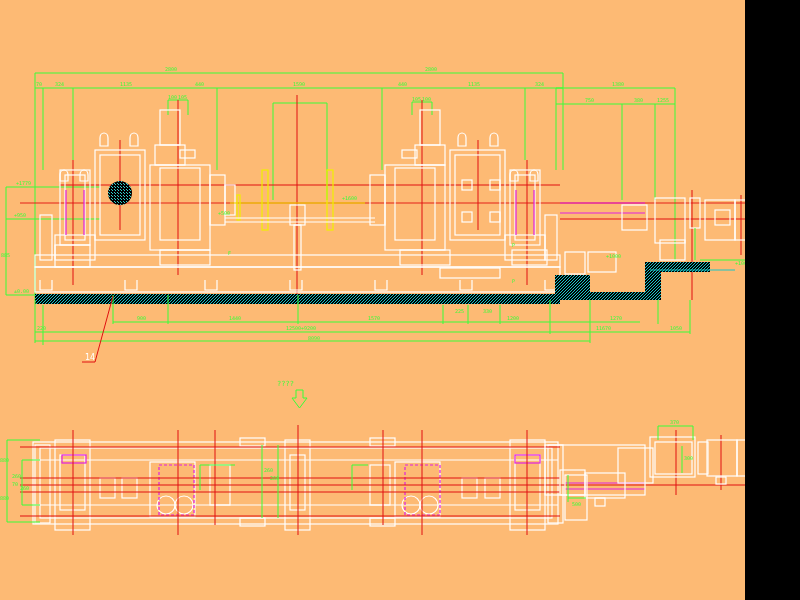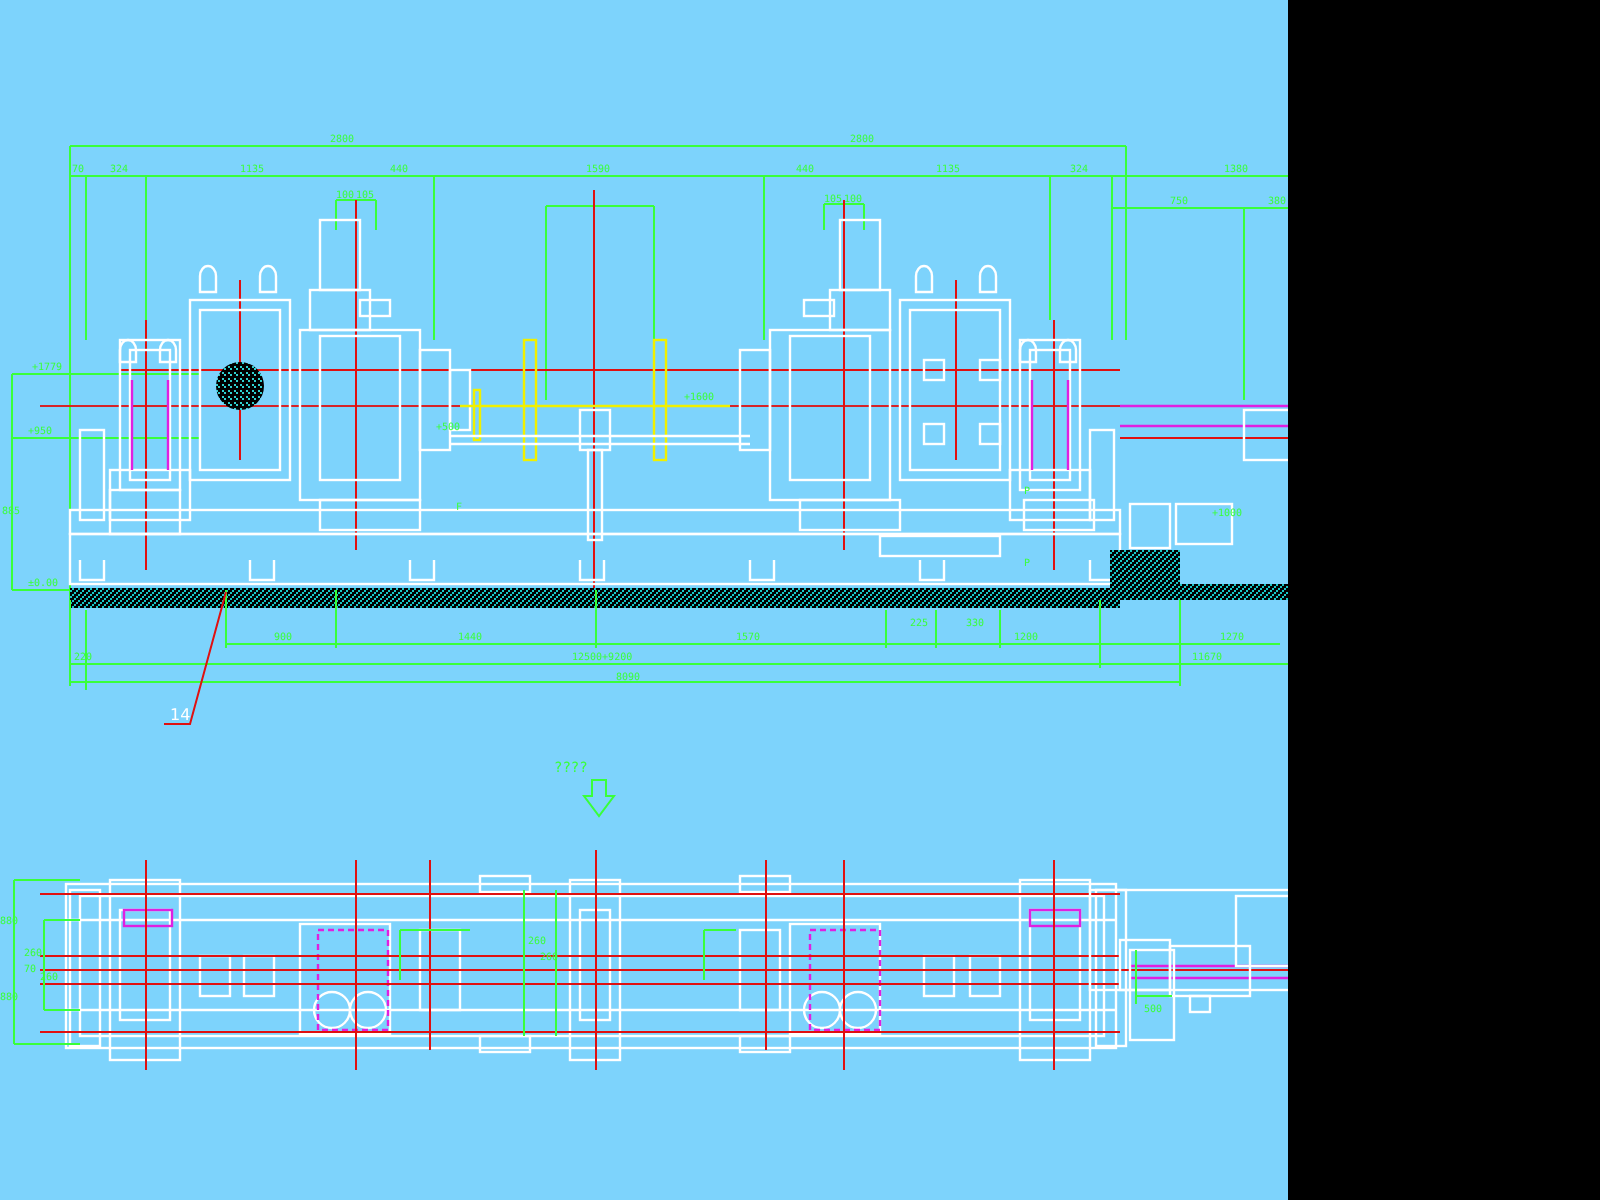--- a/index.html
+++ b/index.html
@@ -1,16 +1,16 @@
 <!DOCTYPE html>
 <html><head>
 <meta charset="utf-8">
 <style>
   html,body{margin:0;padding:0;background:#000;}
-  #canvas{position:relative;width:644px;height:600px;background:#7dd3fc;overflow:hidden;}
+  #canvas{position:relative;width:745px;height:600px;background:#fdba74;overflow:hidden;}
   svg{position:absolute;left:0;top:0;}
   .dim{fill:#39ff39;font-family:"DejaVu Sans Mono",monospace;font-size:5px;}
   .lbl{fill:#ffffff;font-family:"DejaVu Sans",sans-serif;font-size:8px;}
   .view-q{fill:#39ff39;font-family:"DejaVu Sans Mono",monospace;font-size:7px;}
 </style>
 </head>
 <body>
 
 <div id="canvas">
 <svg width="800" height="600" viewBox="0 0 800 600">

